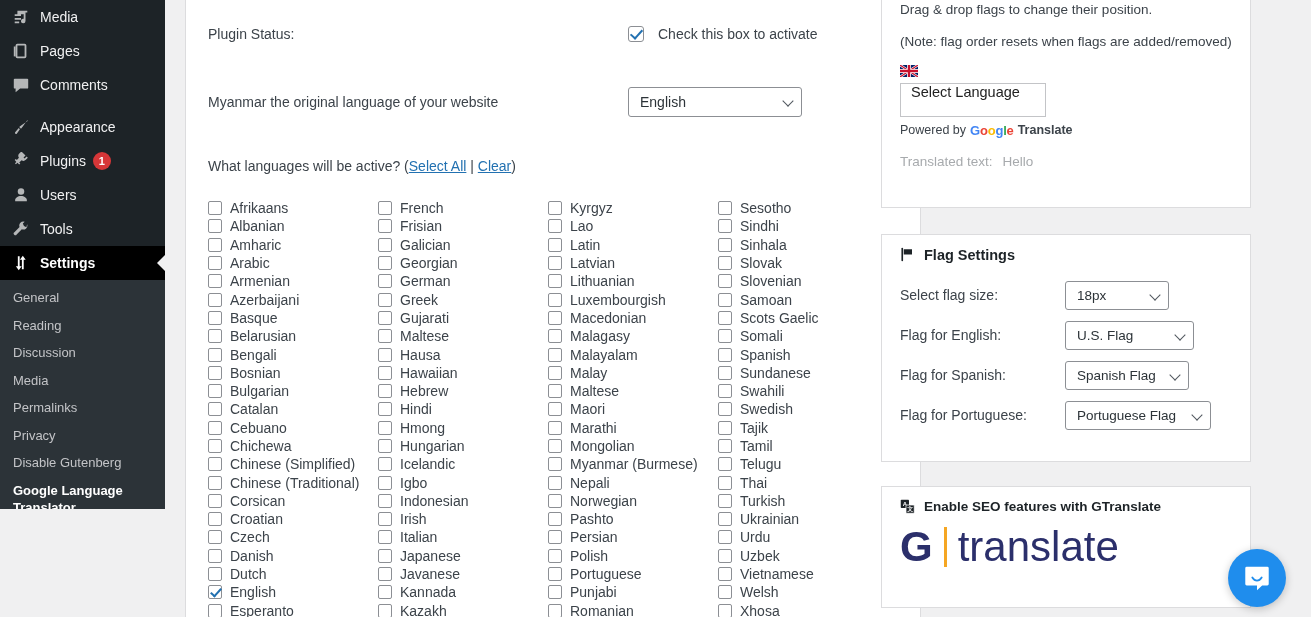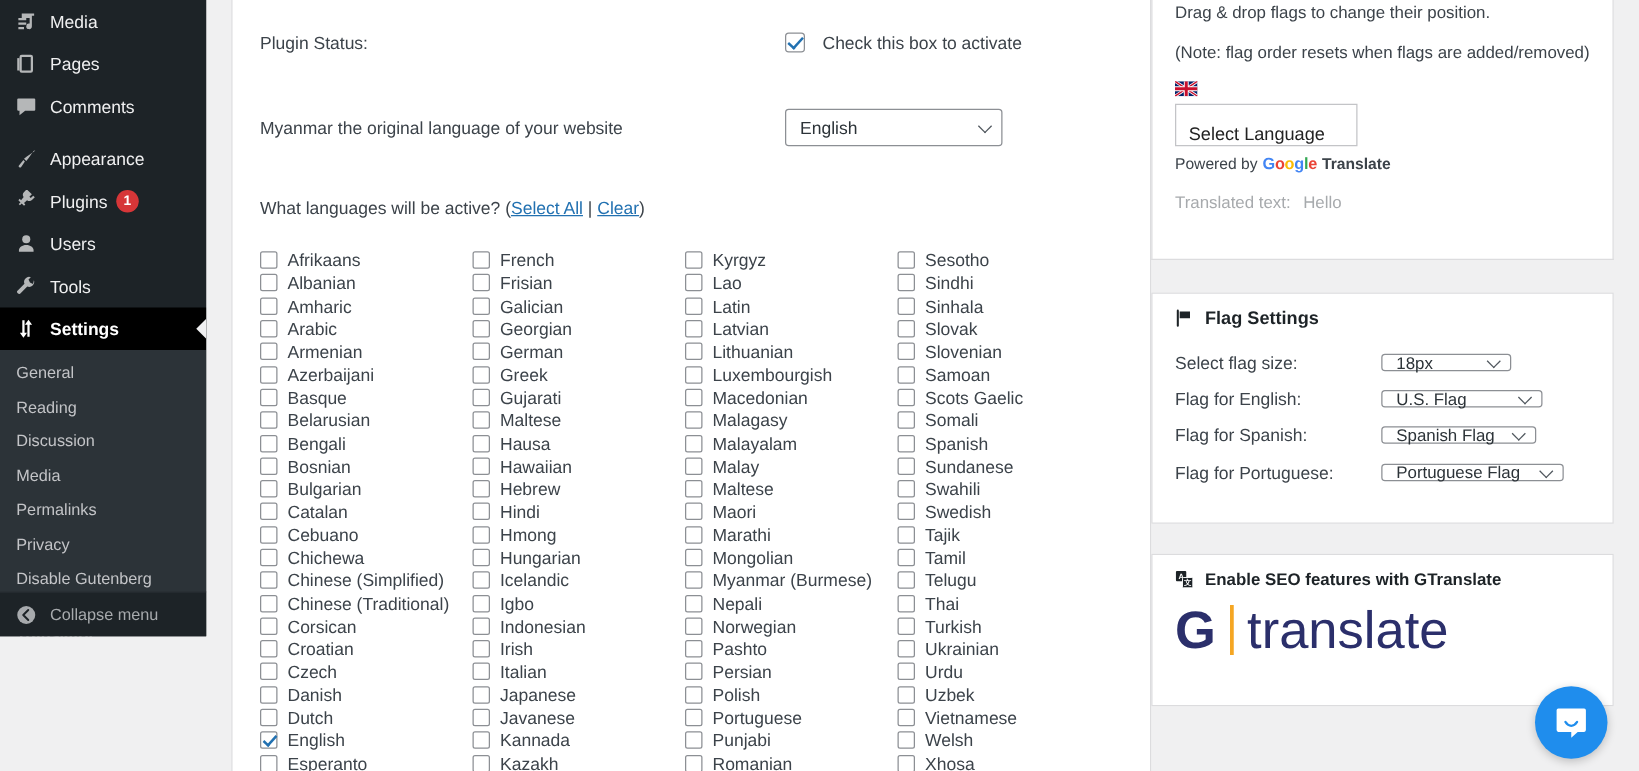--- a/index.html
+++ b/index.html
@@ -179,52 +179,52 @@
     height: 18.3px;
     white-space: nowrap;
   }
   .lang-item .cb { width: 14px; height: 14px; flex: 0 0 14px; border-radius: 2px; }
   .lang-item .cb.checked::after {
     left: 3.5px; top: -0.5px; width: 4px; height: 9px; border-width: 0 2px 2px 0;
   }
   .lang-item .nm { margin-left: 8px; font-size: 14px; color: #3c434a; }
 
   
-  .side-col { position: absolute; left: 756px; top: 0; width: 370px; }
+  .side-col { position: absolute; left: 716px; top: 0; width: 370px; }
 
   .side-box {
     background: #fff;
     border: 1px solid #dcdcde;
     padding: 14px 18px 16px;
   }
   .box-preview { border-top: none; padding-top: 0; height: 208px; }
 
   .prev-line { font-size: 13.5px; color: #3c434a; margin-bottom: 12px; line-height: 1.45; }
   .prev-line.small { margin-bottom: 14px; }
 
   .uk-flag {
     width: 18px; height: 12px;
     display: block;
     margin-bottom: 6px;
   }
   .select-language-box {
     width: 146px; height: 34px;
     border: 1px solid #c3c4c7;
     background: #fff;
-    display: flex; align-items: flex-end;
+    display: flex; align-items: flex-start;
     padding-left: 10px;
     font-size: 14.5px;
     color: #222;
     cursor: pointer;
   }
   .powered {
     margin-top: 6px;
     font-size: 12.5px;
     color: #3c434a;
-    display: flex; align-items: center;
+    display: flex; 
     white-space: nowrap;
   }
   .g-logo { margin: 0 4px; font-size: 13px; font-weight: 600; letter-spacing: -.2px; }
   .g-logo .b{color:#4285F4}.g-logo .r{color:#EA4335}.g-logo .y{color:#FBBC05}
   .g-logo .b2{color:#4285F4}.g-logo .g{color:#34A853}.g-logo .r2{color:#EA4335}
   .powered .tr { font-weight: 700; color: #3c434a; }
   .translated-text {
     margin-top: 16px;
     font-size: 13.5px;
     color: #a7aaad;
@@ -240,21 +240,21 @@
   .box-title .ti { margin-right: 9px; display: flex; }
 
   .flag-row { display: flex; align-items: center; margin-bottom: 11px; }
   .flag-row .fl {
     width: 165px;
     font-size: 14px;
     color: #3c434a;
     line-height: 1.3;
     padding-right: 6px;
   }
-  .flag-row .sel { height: 14px; font-size: 13.5px; }
+  .flag-row .sel { height: 29px; font-size: 13.5px; }
 
   .box-seo { margin-top: 24px; padding: 12px 18px 4px; height: 122px; overflow: hidden; }
   .seo-title { display: flex; align-items: center; font-size: 13.5px; font-weight: 700; color: #1d2327; }
   .seo-title .ti { margin-right: 9px; display: flex; }
   .gt-logo {
     margin-top: 12px;
     display: flex; align-items: center;
     font-size: 42px;
     line-height: 1;
     color: #2b2f6b;
@@ -357,29 +357,20 @@
     <div class="submenu" id="submenu-list">
         <span class="submenu-item">General</span>
         <span class="submenu-item">Reading</span>
         <span class="submenu-item">Discussion</span>
         <span class="submenu-item">Media</span>
         <span class="submenu-item">Permalinks</span>
         <span class="submenu-item">Privacy</span>
         <span class="submenu-item">Disable Gutenberg</span>
         <span class="submenu-item current">Google Language Translator</span>
       </div>
-    <div class="collapse-menu">
-      <span class="cm-ico">
-        <svg width="16" height="16" viewBox="0 0 20 20">
-            <circle cx="10" cy="10" r="9" fill="#a7aaad"></circle>
-            <path d="M12 5l-5 5 5 5" stroke="#1d2327" stroke-width="2" fill="none" stroke-linecap="round" stroke-linejoin="round"></path>
-          </svg>
-      </span>
-      <span>Collapse menu</span>
-    </div>
   </nav>
 
   <div id="wpbody">
 
     <div class="main-panel">
 
       <div class="form-row row-status">
         <div class="label">Plugin Status:</div>
         <span class="cb checked" id="activate-cb"></span>
         <span class="cb-text">Check this box to activate</span>

